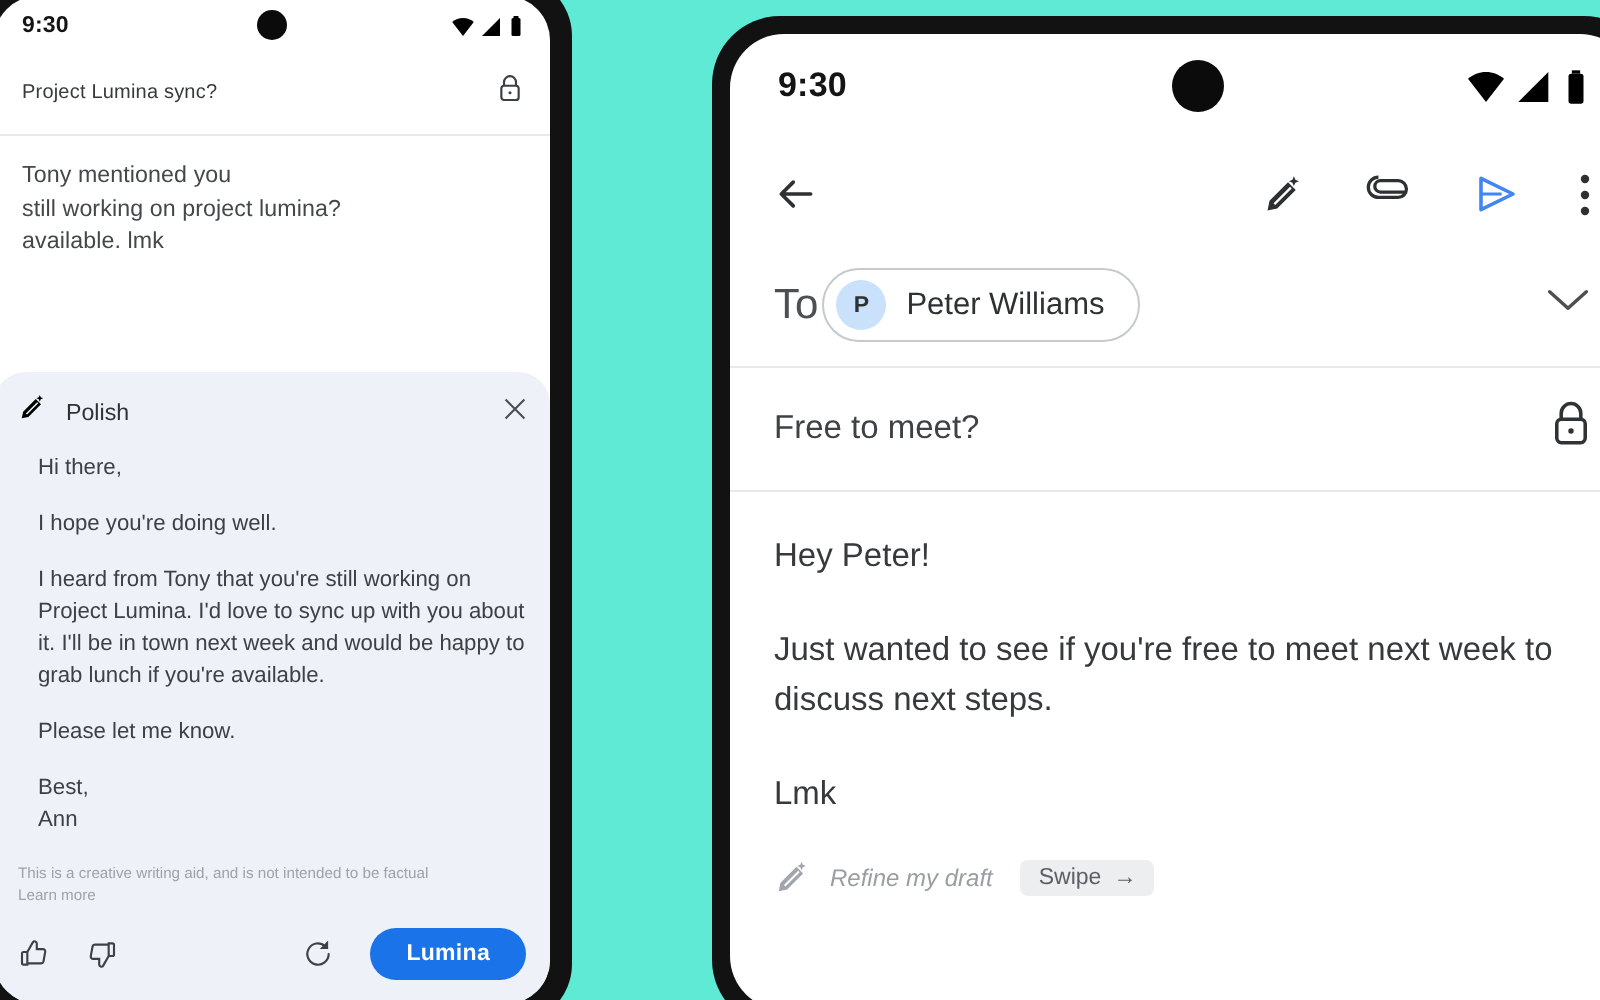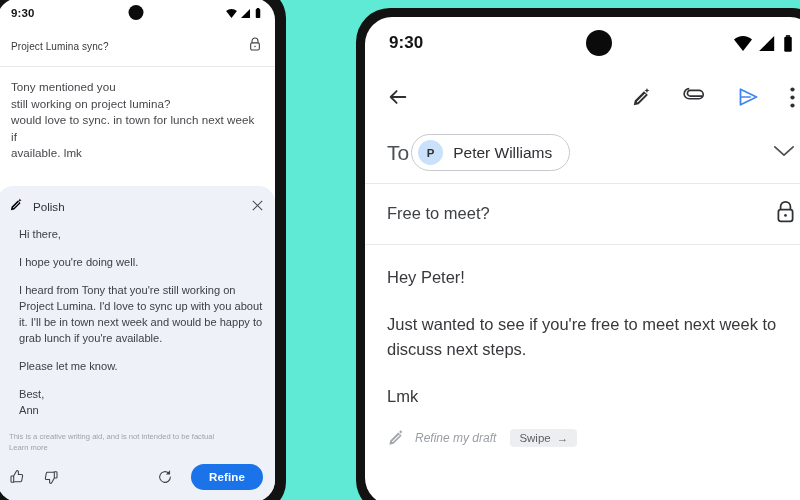--- a/index.html
+++ b/index.html
@@ -220,21 +220,20 @@
               <path fill="none" stroke="currentColor" stroke-width="1.7" d="M4.3 9.2V6.4a4.7 4.7 0 0 1 9.4 0v2.8"></path>
               <rect x="2.2" y="9.2" width="13.6" height="11.2" rx="2.2" fill="none" stroke="currentColor" stroke-width="1.7"></rect>
               <circle cx="9" cy="14.8" r="1.2" fill="currentColor"></circle>
             </svg>
         </span>
       </div>
 
       <div class="mail-body">
         <div>Tony mentioned you</div>
         <div>still working on project lumina?</div>
-        <div>would love to sync. in town for lunch next week if</div>
         <div>available. lmk</div>
       </div>
 
       <div class="polish-panel">
         <div class="polish-head">
           <span>
             <svg width="15" height="15" viewBox="0 0 24 24">
                 <path fill="currentColor" d="M14.2 5.6 4.1 15.7 3 21l5.3-1.1L18.4 9.8l-4.2-4.2zM6.3 17.1l9-9 .9.9-9 9-.9-.9z"></path>
                 <path fill="currentColor" d="M17.4 2.3l.8 1.9 1.9.8-1.9.8-.8 1.9-.8-1.9-1.9-.8 1.9-.8.8-1.9z"></path>
               </svg>
@@ -274,21 +273,21 @@
                 </g>
               </svg>
           </span>
           <span class="spacer"></span>
           <span class="icon-btn">
             <svg width="16" height="16" viewBox="0 0 24 24">
                 <path fill="none" stroke="currentColor" stroke-width="1.6" stroke-linecap="round" d="M20 12a8 8 0 1 1-2.6-5.9"></path>
                 <path fill="currentColor" d="M19.6 1.9v6.4h-6.3l6.3-6.4z"></path>
               </svg>
           </span>
-          <button class="replace-btn">Refine</button>
+          <button class="replace-btn">Lumina</button>
         </div>
       </div>
 
     </div>
   </div>
 
   <div class="phone phone-right R">
     <div class="phone-screen">
 
       <div class="statusbar">

